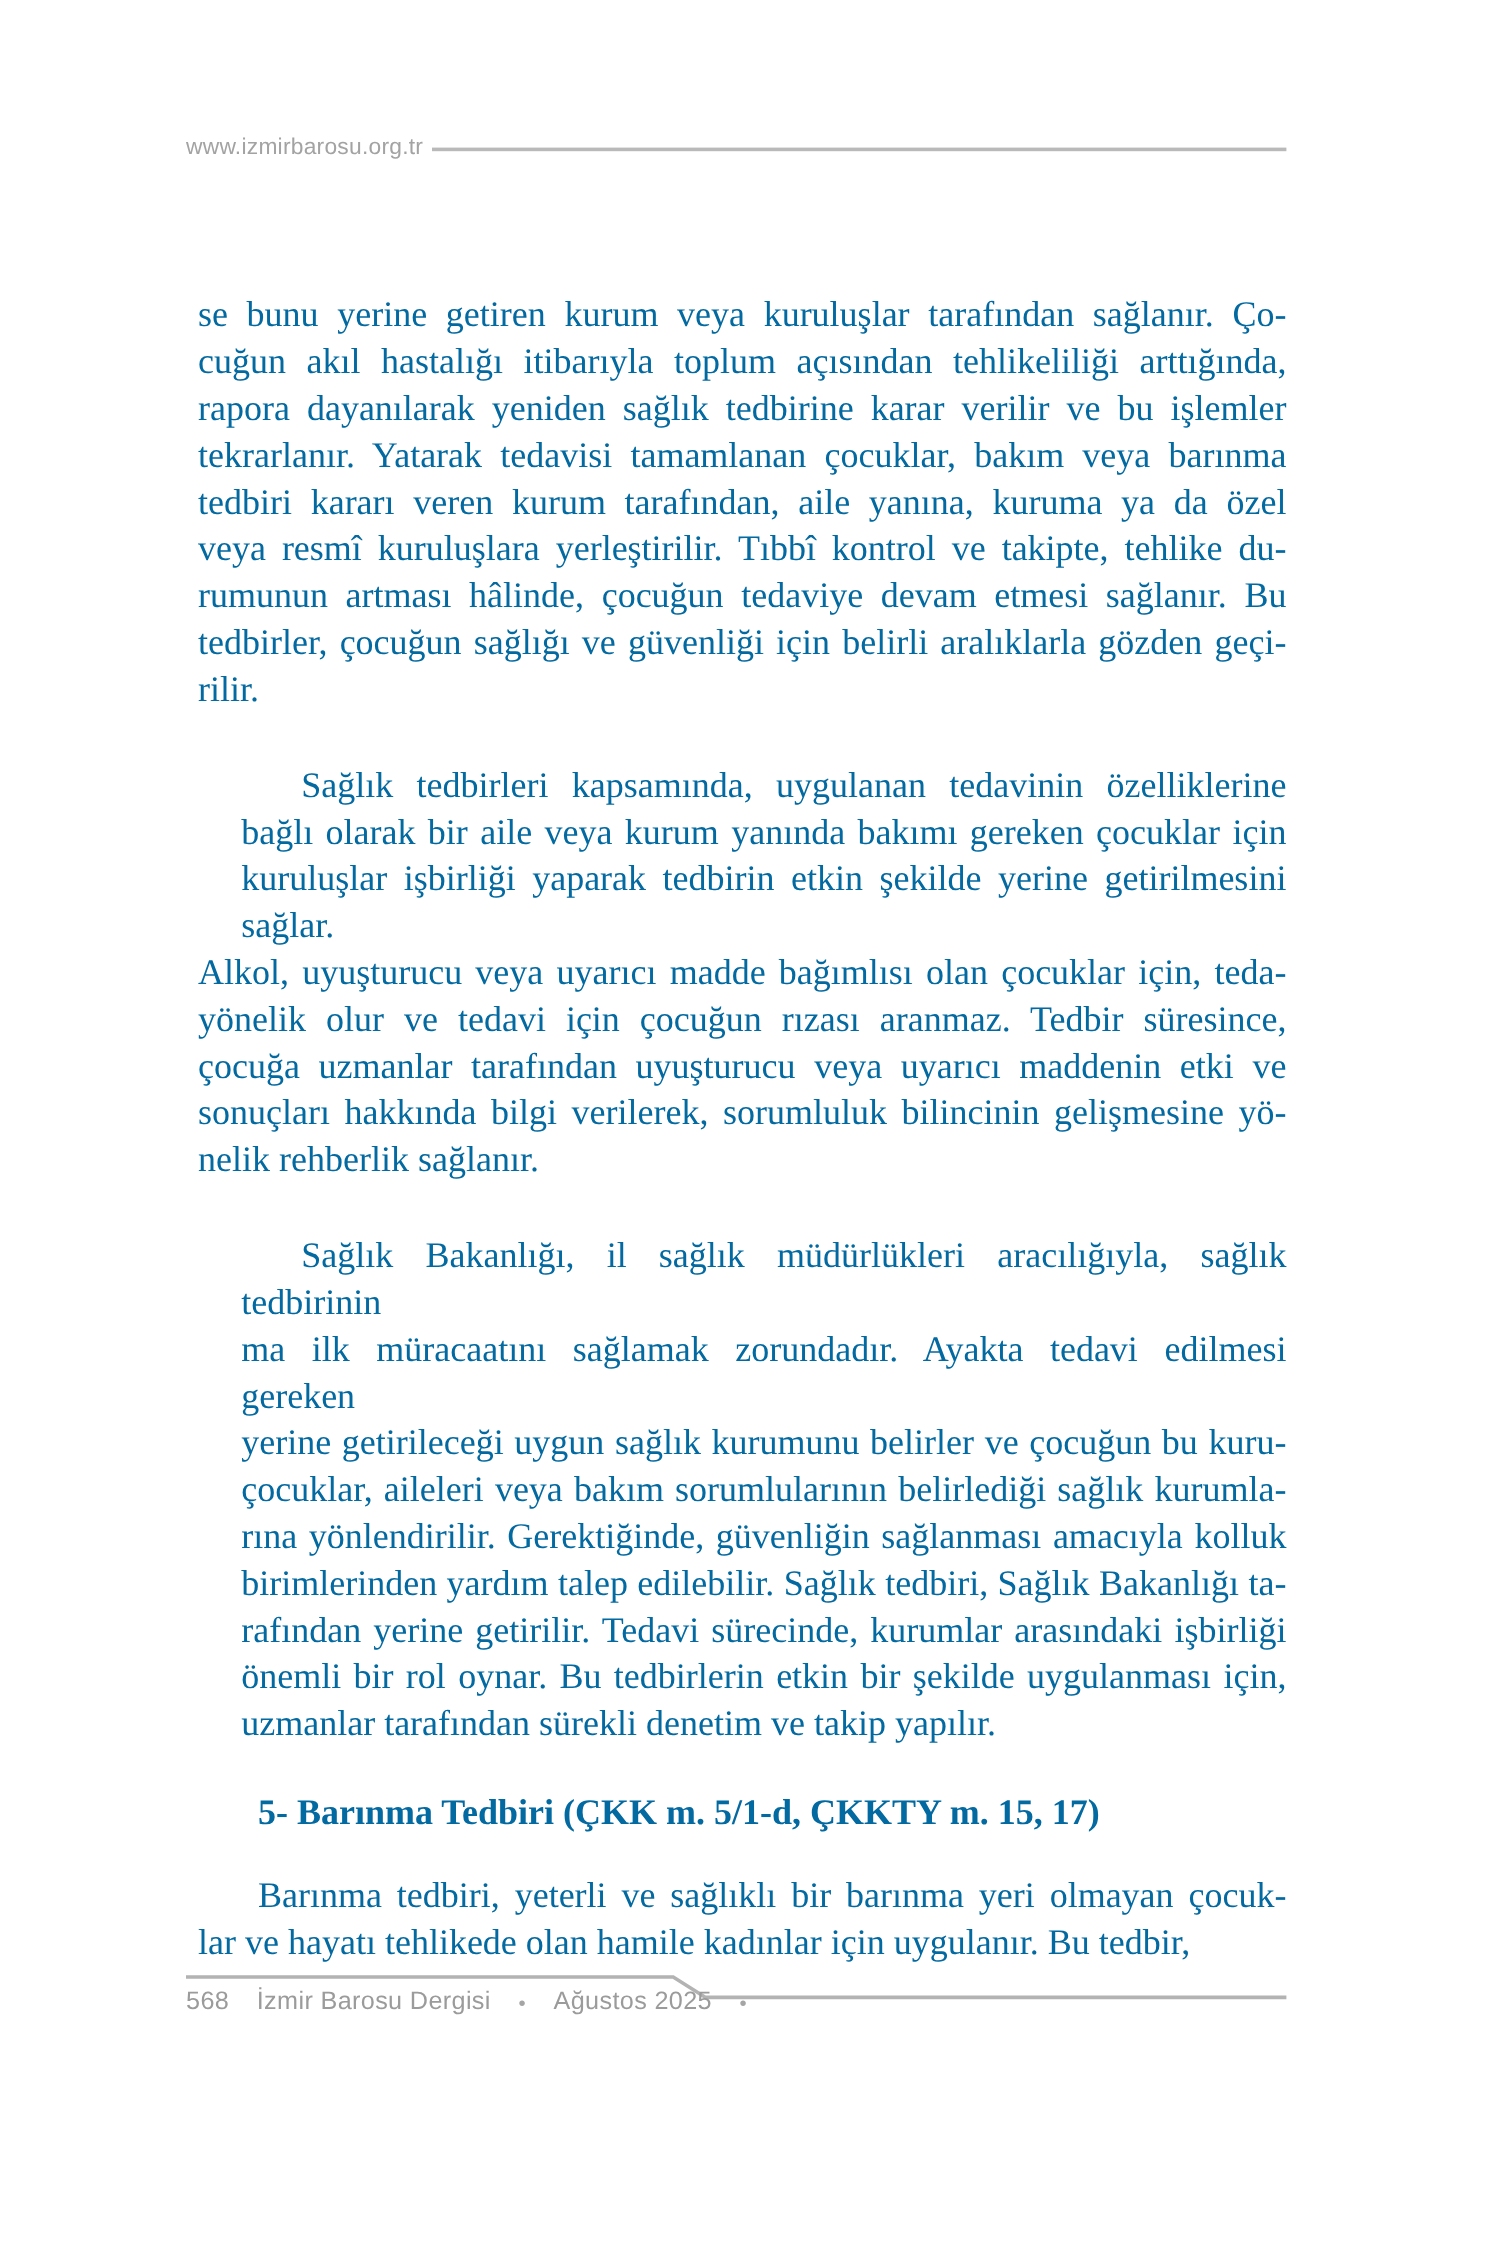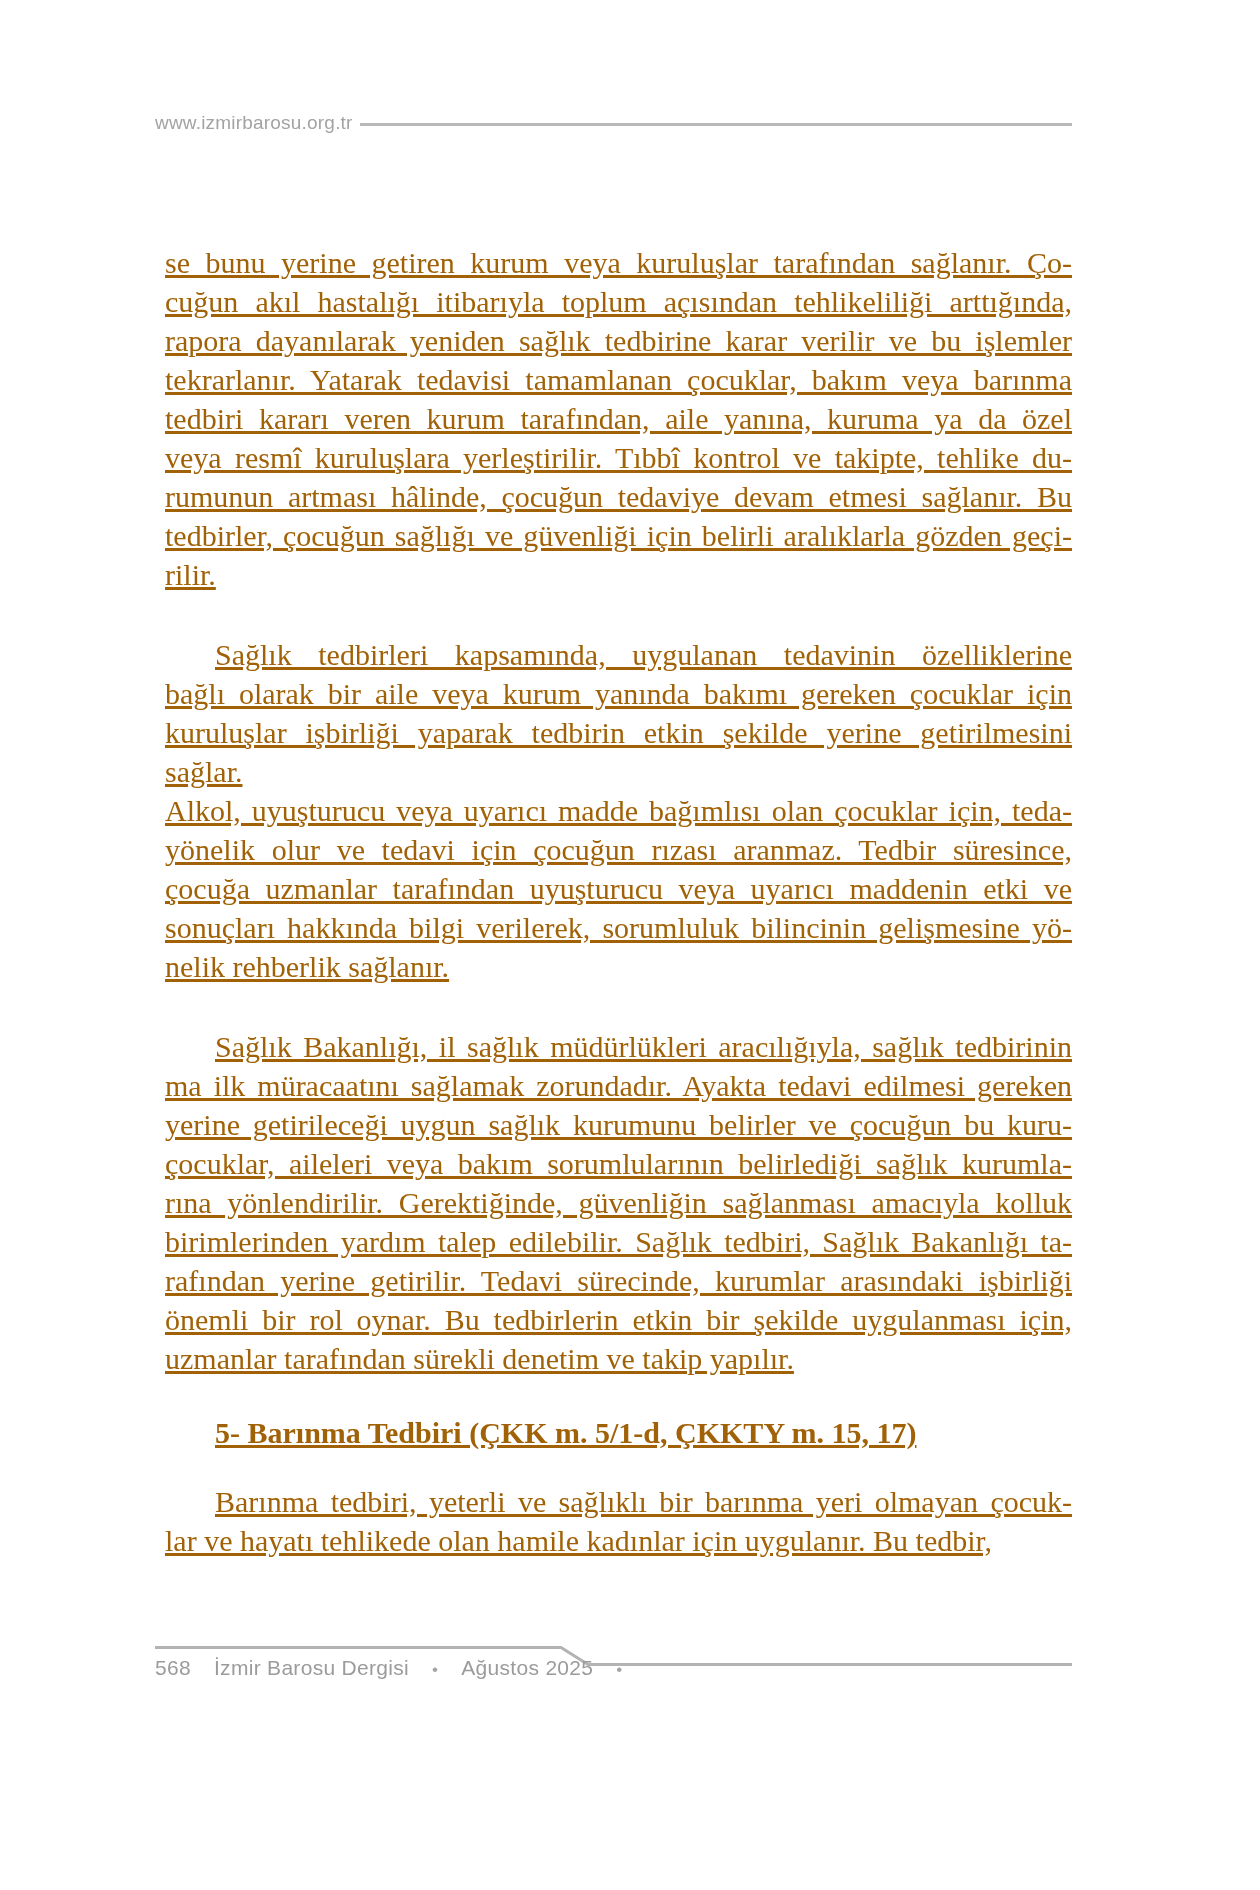--- a/index.html
+++ b/index.html
@@ -19,24 +19,24 @@
   }
   .header .url{
     font-size:19px;color:#a3a3a3;letter-spacing:.2px;white-space:nowrap;
   }
   .header .rule{
     flex:1;height:3px;background:#b9b9b9;margin-top:3px;
   }
   
   .textcol{
     position:absolute;left:165px;top:243px;width:907px;
-    font-size:30px;line-height:39px;color:#a16207;text-decoration:underline;
+    font-size:30px;line-height:39px;color:#0369a1;
   }
   .para{margin:0;}
-  .para.gap{margin-top:41px;}
+  .para.gap{margin-top:41px;margin-left:36px;}
   .para.heading{margin-top:35px;margin-bottom:30px;font-weight:bold;}
   .line{
     text-align:justify;
     text-align-last:justify;
     -moz-text-align-last:justify;
     white-space:normal;
   }
   .line.last{text-align-last:left;-moz-text-align-last:left;}
   .para.indent .line:first-child{text-indent:50px;}
   .para.heading .line{text-align:right;text-align-last:left;}

